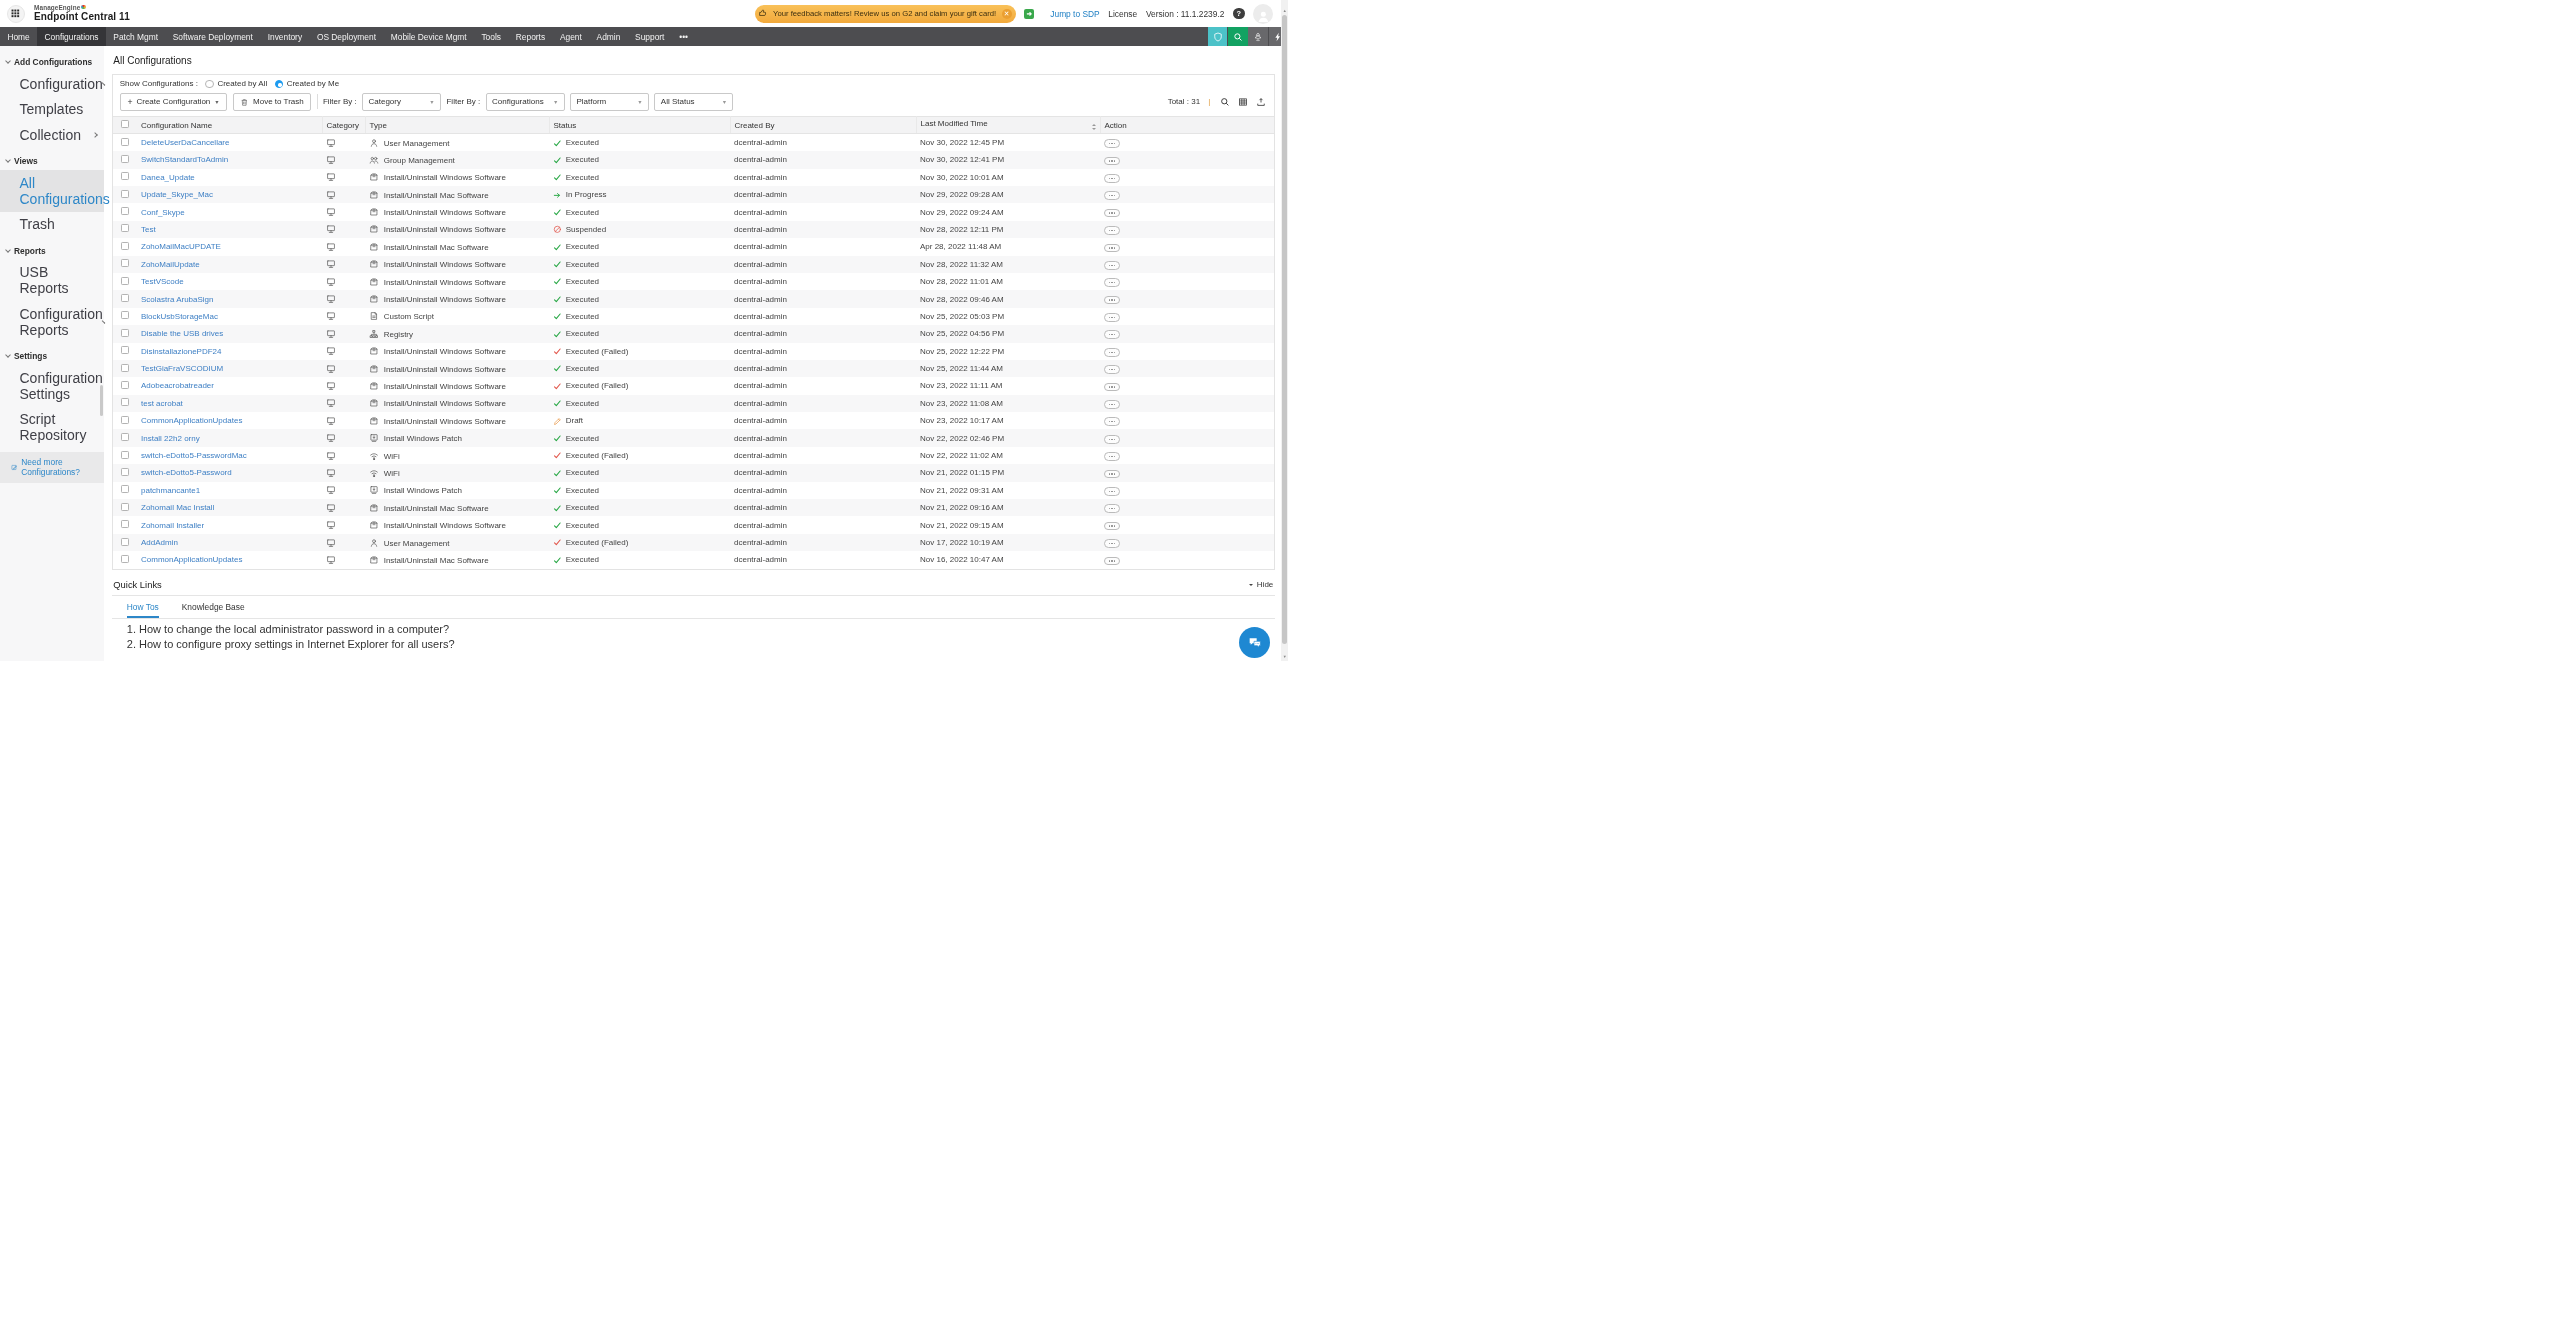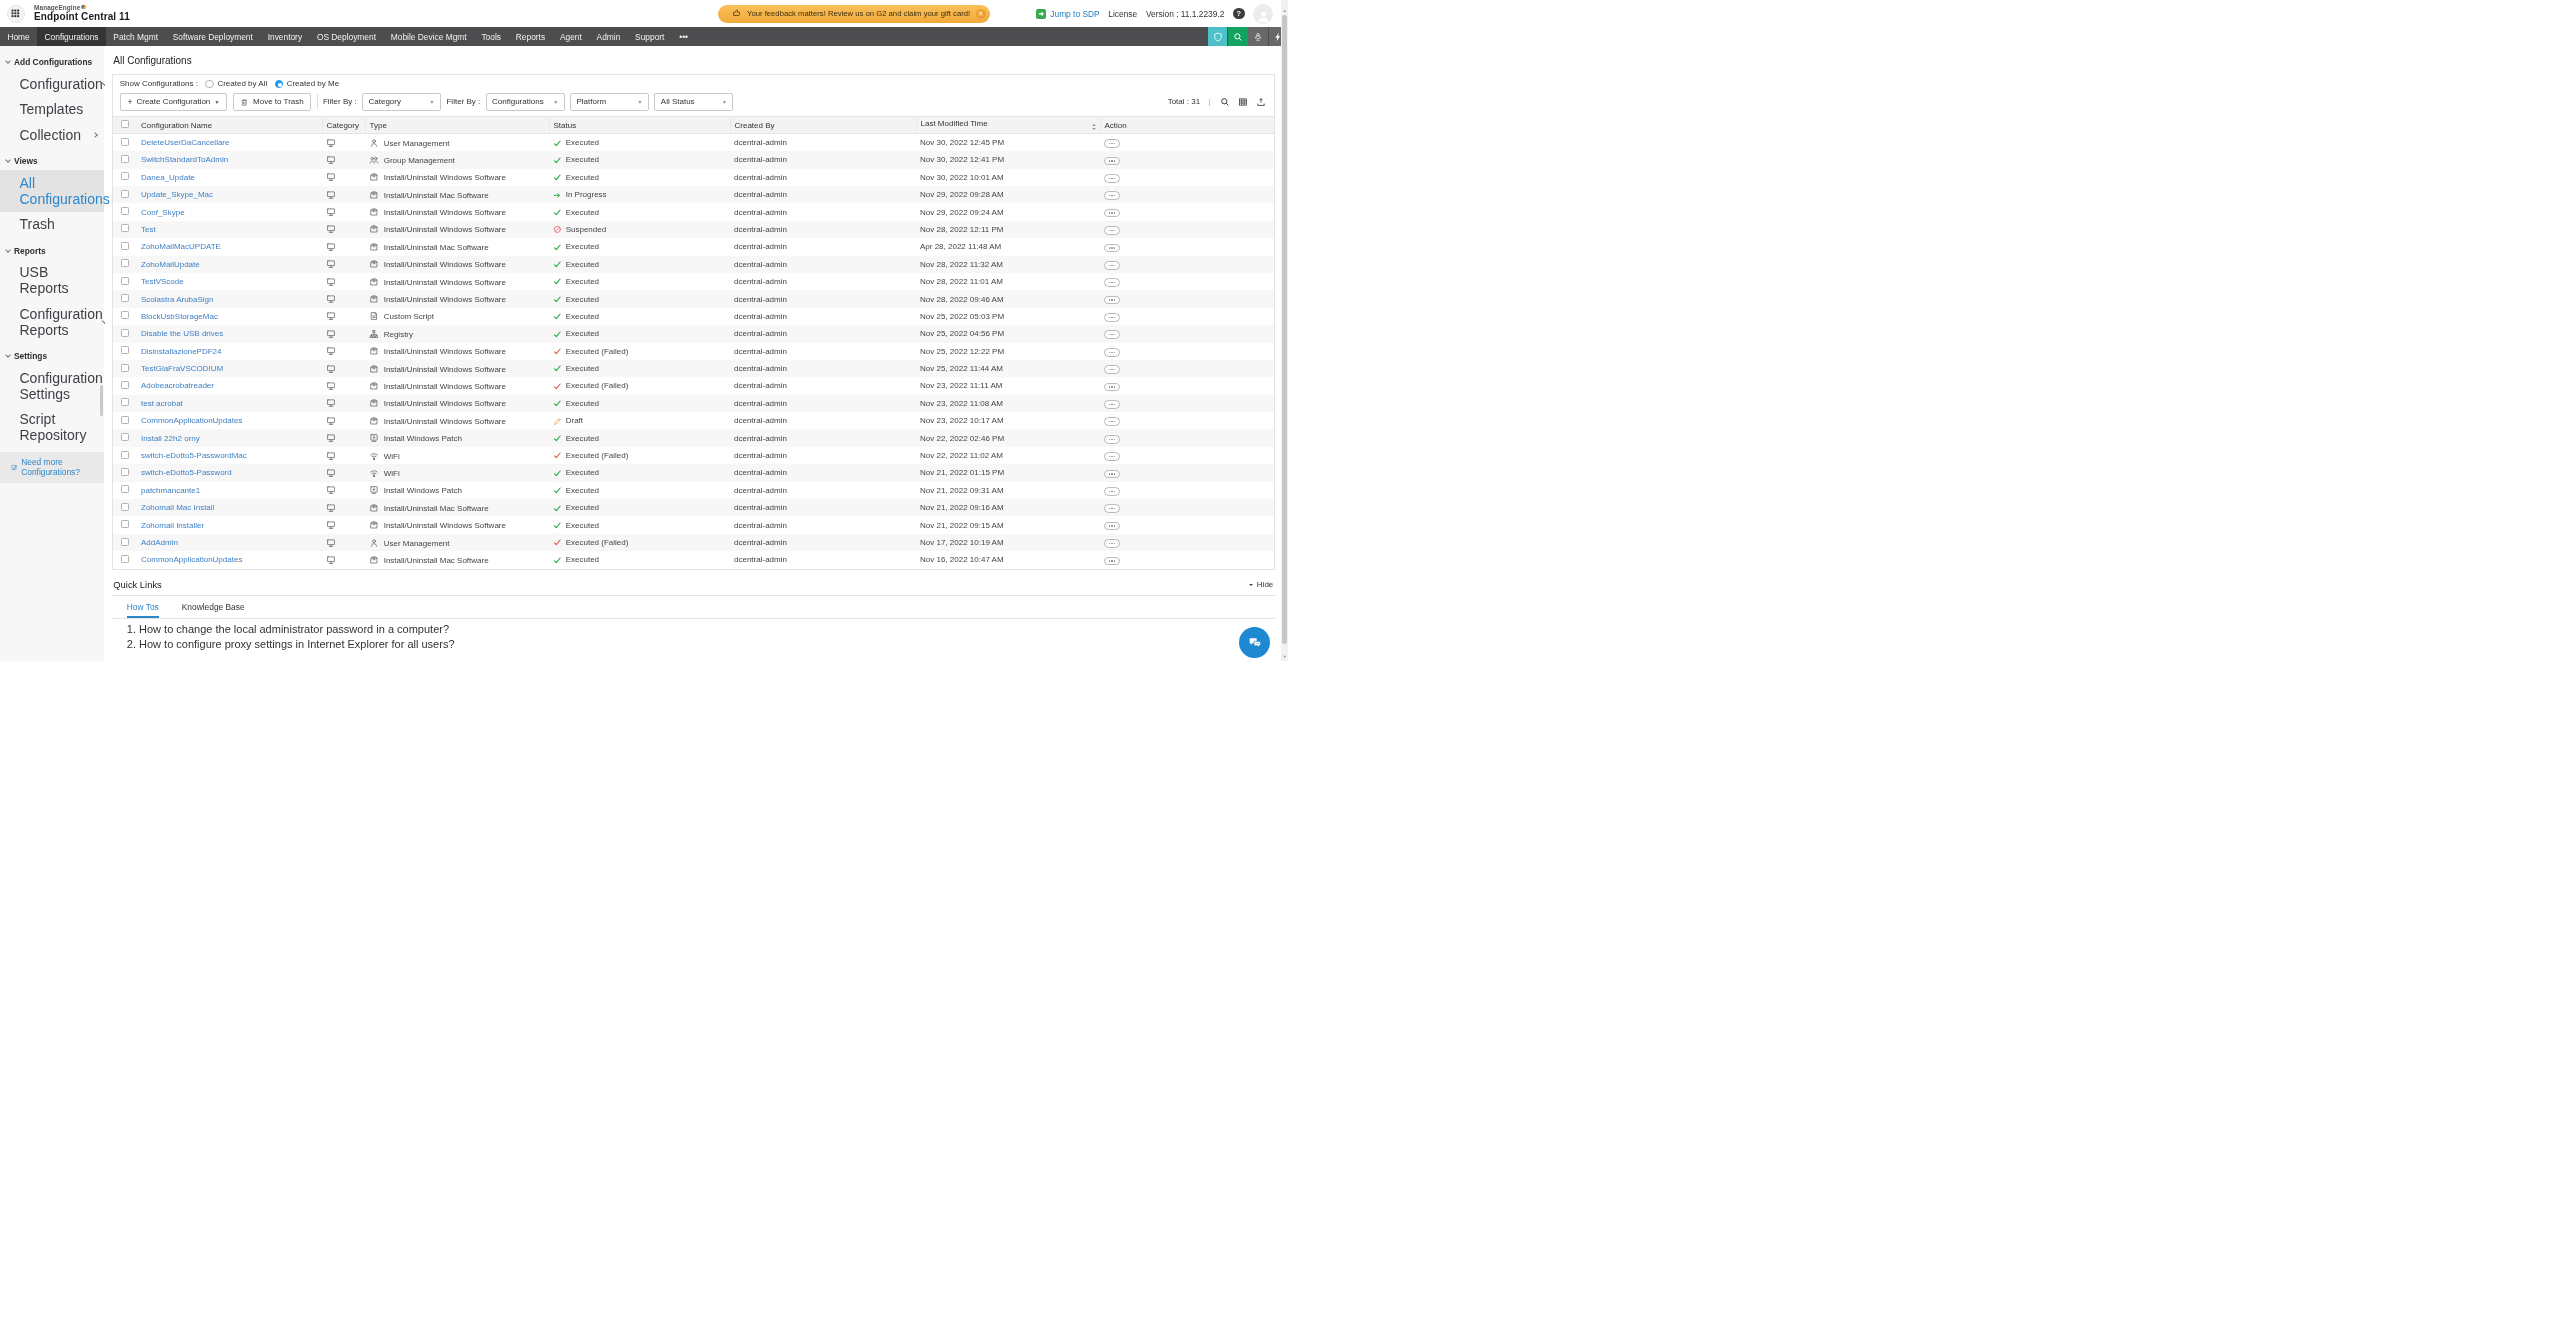--- a/index.html
+++ b/index.html
@@ -9,25 +9,25 @@
 
   
   .topbar { height:27px; display:flex; align-items:center; padding:0 14.8px 0 6.7px; background:#fff; }
   .apps-btn { width:18px; height:18px; border-radius:50%; background:#f4f4f4; border:0.7px solid #e7e7e7; display:flex; align-items:center; justify-content:center; cursor:pointer; }
   .apps-btn svg { width:8.7px; height:8.7px; }
   .logo { margin-left:9.4px; line-height:1; }
   .logo .brand { font-size:6.4px; color:#555; font-weight:bold; letter-spacing:0.1px; }
   .logo .brand .swirl { display:inline-block; width:4.7px; height:4.7px; border-radius:50%; margin-left:0.7px; background:conic-gradient(#e4332b,#f8b334,#66b245,#2e9bd6,#e4332b); vertical-align:top; }
   .logo .product { font-size:10px; font-weight:bold; color:#1d1d1d; margin-top:1.3px; letter-spacing:0.1px; }
   .topbar-right { margin-left:auto; display:flex; align-items:center; gap:8.7px; }
-  .banner { display:flex; align-items:center; gap:5.4px; background:linear-gradient(#f9c159,#f2a93b); border-radius:9.4px; height:18px; padding:0 4px 0 14px; }
+  .banner { display:flex; align-items:center; gap:5.4px; background:linear-gradient(#f9c159,#f2a93b); border-radius:9.4px; height:18px; padding:0 4px 0 3px; }
   .banner .btext { font-size:7.7px; color:#3c2f10; }
   .banner .bclose { width:10px; height:10px; border-radius:50%; background:#eb9f31; color:#fff; font-size:6.7px; line-height:10px; text-align:center; border:none; cursor:pointer; }
   .thumb-icon svg { width:9.4px; height:9.4px; }
-  .sdp { display:flex; align-items:center; gap:4px;margin-left:38px; }
+  .sdp { display:flex; align-items:center; gap:16px; }
   .sdp-icon { width:10px; height:10px; border-radius:2px; background:#3aa84c; color:#fff; font-size:6.7px; font-weight:bold; display:flex; align-items:center; justify-content:center; }
   .sdp a { color:#1e7fc4; text-decoration:none; font-size:8.4px; }
   .toplink { color:#333; font-size:8.4px; cursor:pointer; }
   .help-circle { width:11.4px; height:11.4px; border-radius:50%; background:#3d3d3d; color:#fff; font-size:7.4px; font-weight:bold; display:flex; align-items:center; justify-content:center; cursor:pointer; }
   .avatar { width:20px; height:20px; border-radius:50%; background:#ececec; overflow:hidden; display:flex; align-items:flex-end; justify-content:center; cursor:pointer; }
   .avatar svg { width:14.8px; height:14.8px; }
 
   
   .mainnav { height:19px; background:#4d4d50; display:flex; align-items:stretch; }
   .nav-items { display:flex; }

